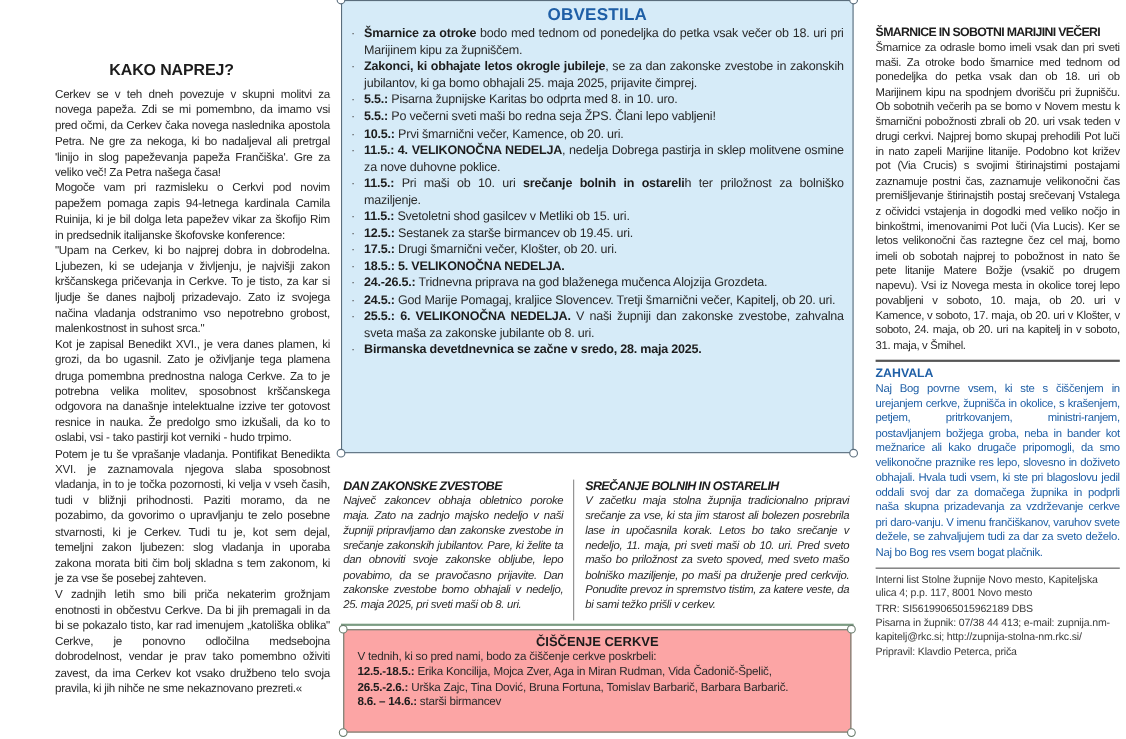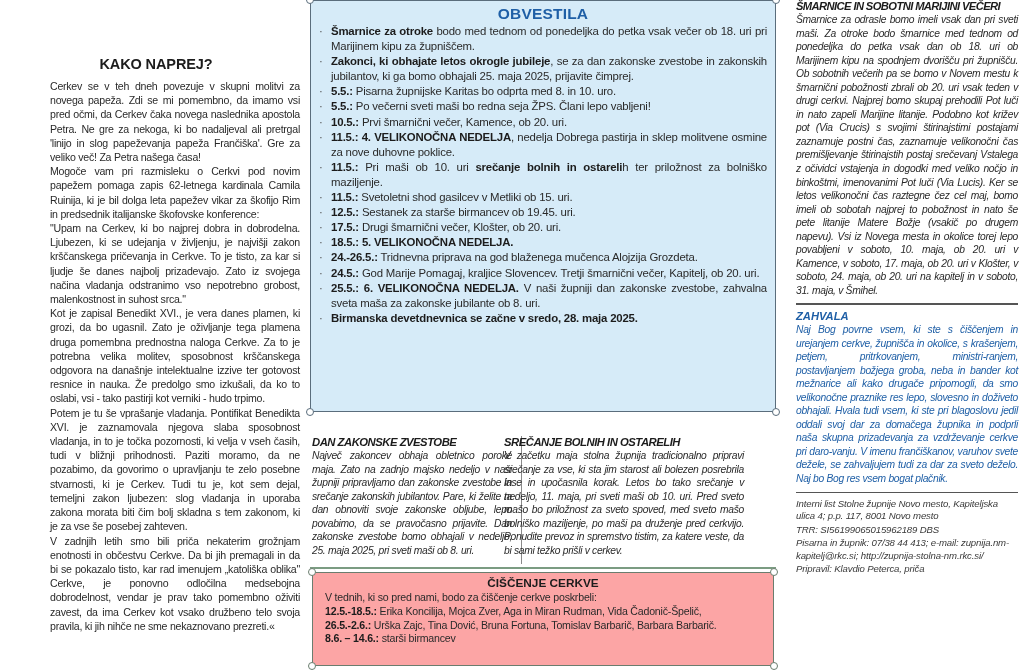--- a/index.html
+++ b/index.html
@@ -42,61 +42,61 @@
     position: relative; padding-left: 12px;
     font-size: 11.4px; line-height: 15.1px; color: #2a2a2a; text-align: justify;
     letter-spacing: -0.2px;
   }
   .obv-list li .bullet { position: absolute; left: 0; top: 0; color: #555; }
   .obv-list li b { color: #1c1c1c; }
 
   
   .mid-article { position: absolute; top: 436px; font-style: italic; }
   .mid-article.a1 { left: 312px; width: 200px; }
-  .mid-article.a2 { left: 504px; width: 240px; }
+  .mid-article.a2 { left: 532px; width: 240px; }
   .mid-divider { position: absolute; left: 521px; top: 436px; width: 1px; height: 128px; background: #8a8a8a; }
   .mid-article h2 {
     font-size: 11.3px; font-weight: bold; color: #1c1c1c; letter-spacing: -0.5px; margin-bottom: 1px;
   }
   .mid-article p {
     font-size: 10.3px; line-height: 13.5px; text-align: justify; letter-spacing: -0.3px; color: #2a2a2a;
   }
   .mid-rule { position: absolute; left: 310px; top: 567px; width: 466px; height: 1.5px; background: #7b9c82; }
 
   
   .cis-box {
     position: absolute; left: 312px; top: 572px; width: 462px; height: 94px;
     background: #fca5a5; border: 1.3px solid #6a7d6e; padding: 3px 12px 0 12px;
   }
   .cis-box .notch { border-color: #6a7d6e; }
   .cis-title { text-align: center; font-weight: bold; font-size: 11.8px; color: #1c1c1c; margin-bottom: 1px; }
   .cis-box p { font-size: 10.6px; line-height: 13.8px; color: #2a2a2a; letter-spacing: -0.2px; white-space: nowrap; }
   .cis-box p b { color: #1c1c1c; }
 
   
-  .col-right { position: absolute; left: 796px; top: 0; width: 222px; font-style: italic; }
+  .col-right { position: absolute; left: 796px; top: 24px; width: 222px; }
   .col-right h2 {
     font-size: 11.2px; font-weight: bold; color: #1c1c1c; letter-spacing: -0.6px; margin-bottom: 1px;
   }
   .col-right p.body {
     font-size: 10.3px; line-height: 13.55px; text-align: justify; letter-spacing: -0.3px; color: #2a2a2a;
   }
   .right-rule { height: 1.5px; background: #555; margin: 6px 0 5px 0; }
   .col-right h2.blue { color: #1f5fa6; letter-spacing: 0; }
   .col-right p.blue { color: #1f5fa6; }
   .imprint { margin-top: 2px; }
   .imprint div { font-size: 9.6px; line-height: 12.4px; color: #3a3a3a; letter-spacing: -0.15px; margin-bottom: 1px; }
 </style>
 </head>
 <body>
 
 <div class="col-left">
   <h1>KAKO NAPREJ?</h1>
   <p>Cerkev se v teh dneh povezuje v skupni molitvi za novega papeža. Zdi se mi pomembno, da imamo vsi pred očmi, da Cerkev čaka novega naslednika apostola Petra. Ne gre za nekoga, ki bo nadaljeval ali pretrgal 'linijo in slog papeževanja papeža Frančiška'. Gre za veliko več! Za Petra našega časa!</p>
-  <p>Mogoče vam pri razmisleku o Cerkvi pod novim papežem pomaga zapis 62-letnega kardinala Camila Ruinija, ki je bil dolga leta papežev vikar za škofijo Rim in predsednik italijanske škofovske konference:</p>
+  <p>Mogoče vam pri razmisleku o Cerkvi pod novim papežem pomaga zapis 94-letnega kardinala Camila Ruinija, ki je bil dolga leta papežev vikar za škofijo Rim in predsednik italijanske škofovske konference:</p>
   <p>"Upam na Cerkev, ki bo najprej dobra in dobrodelna. Ljubezen, ki se udejanja v življenju, je najvišji zakon krščanskega pričevanja in Cerkve. To je tisto, za kar si ljudje še danes najbolj prizadevajo. Zato iz svojega načina vladanja odstranimo vso nepotrebno grobost, malenkostnost in suhost srca."</p>
   <p>Kot je zapisal Benedikt XVI., je vera danes plamen, ki grozi, da bo ugasnil. Zato je oživljanje tega plamena druga pomembna prednostna naloga Cerkve. Za to je potrebna velika molitev, sposobnost krščanskega odgovora na današnje intelektualne izzive ter gotovost resnice in nauka. Že predolgo smo izkušali, da ko to oslabi, vsi - tako pastirji kot verniki - hudo trpimo.</p>
   <p>Potem je tu še vprašanje vladanja. Pontifikat Benedikta XVI. je zaznamovala njegova slaba sposobnost vladanja, in to je točka pozornosti, ki velja v vseh časih, tudi v bližnji prihodnosti. Paziti moramo, da ne pozabimo, da govorimo o upravljanju te zelo posebne stvarnosti, ki je Cerkev. Tudi tu je, kot sem dejal, temeljni zakon ljubezen: slog vladanja in uporaba zakona morata biti čim bolj skladna s tem zakonom, ki je za vse še posebej zahteven.</p>
   <p>V zadnjih letih smo bili priča nekaterim grožnjam enotnosti in občestvu Cerkve. Da bi jih premagali in da bi se pokazalo tisto, kar rad imenujem „katoliška oblika" Cerkve, je ponovno odločilna medsebojna dobrodelnost, vendar je prav tako pomembno oživiti zavest, da ima Cerkev kot vsako družbeno telo svoja pravila, ki jih nihče ne sme nekaznovano prezreti.«</p>
 </div>
 
 <div class="obv-box">
   <span class="notch tl"></span>
   <span class="notch tr"></span>
   <span class="notch bl"></span>

